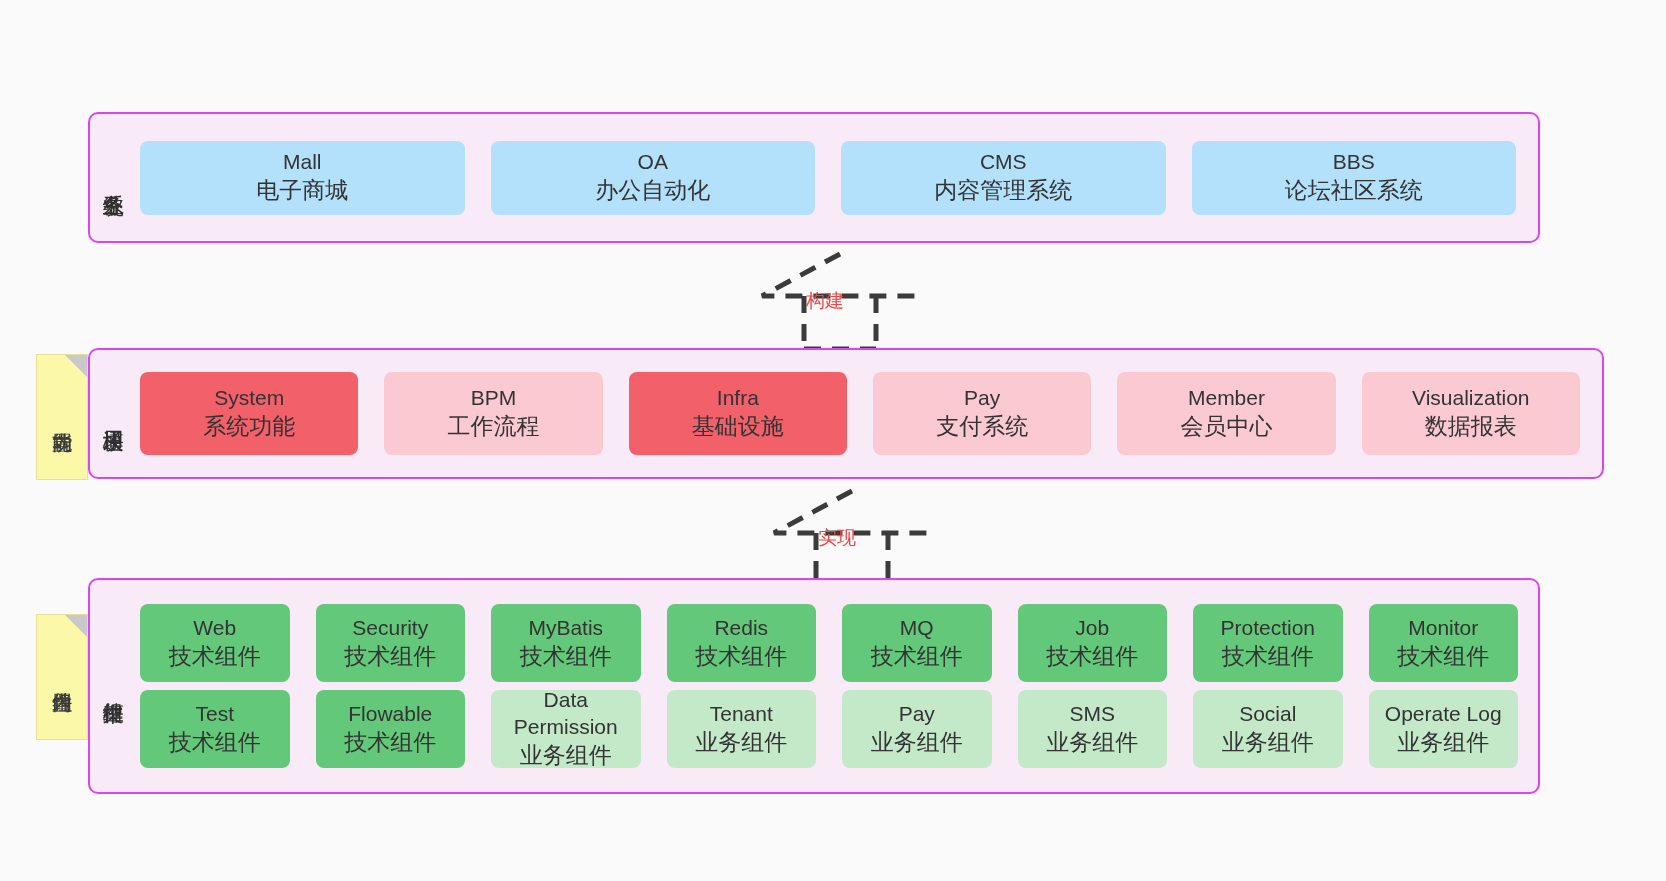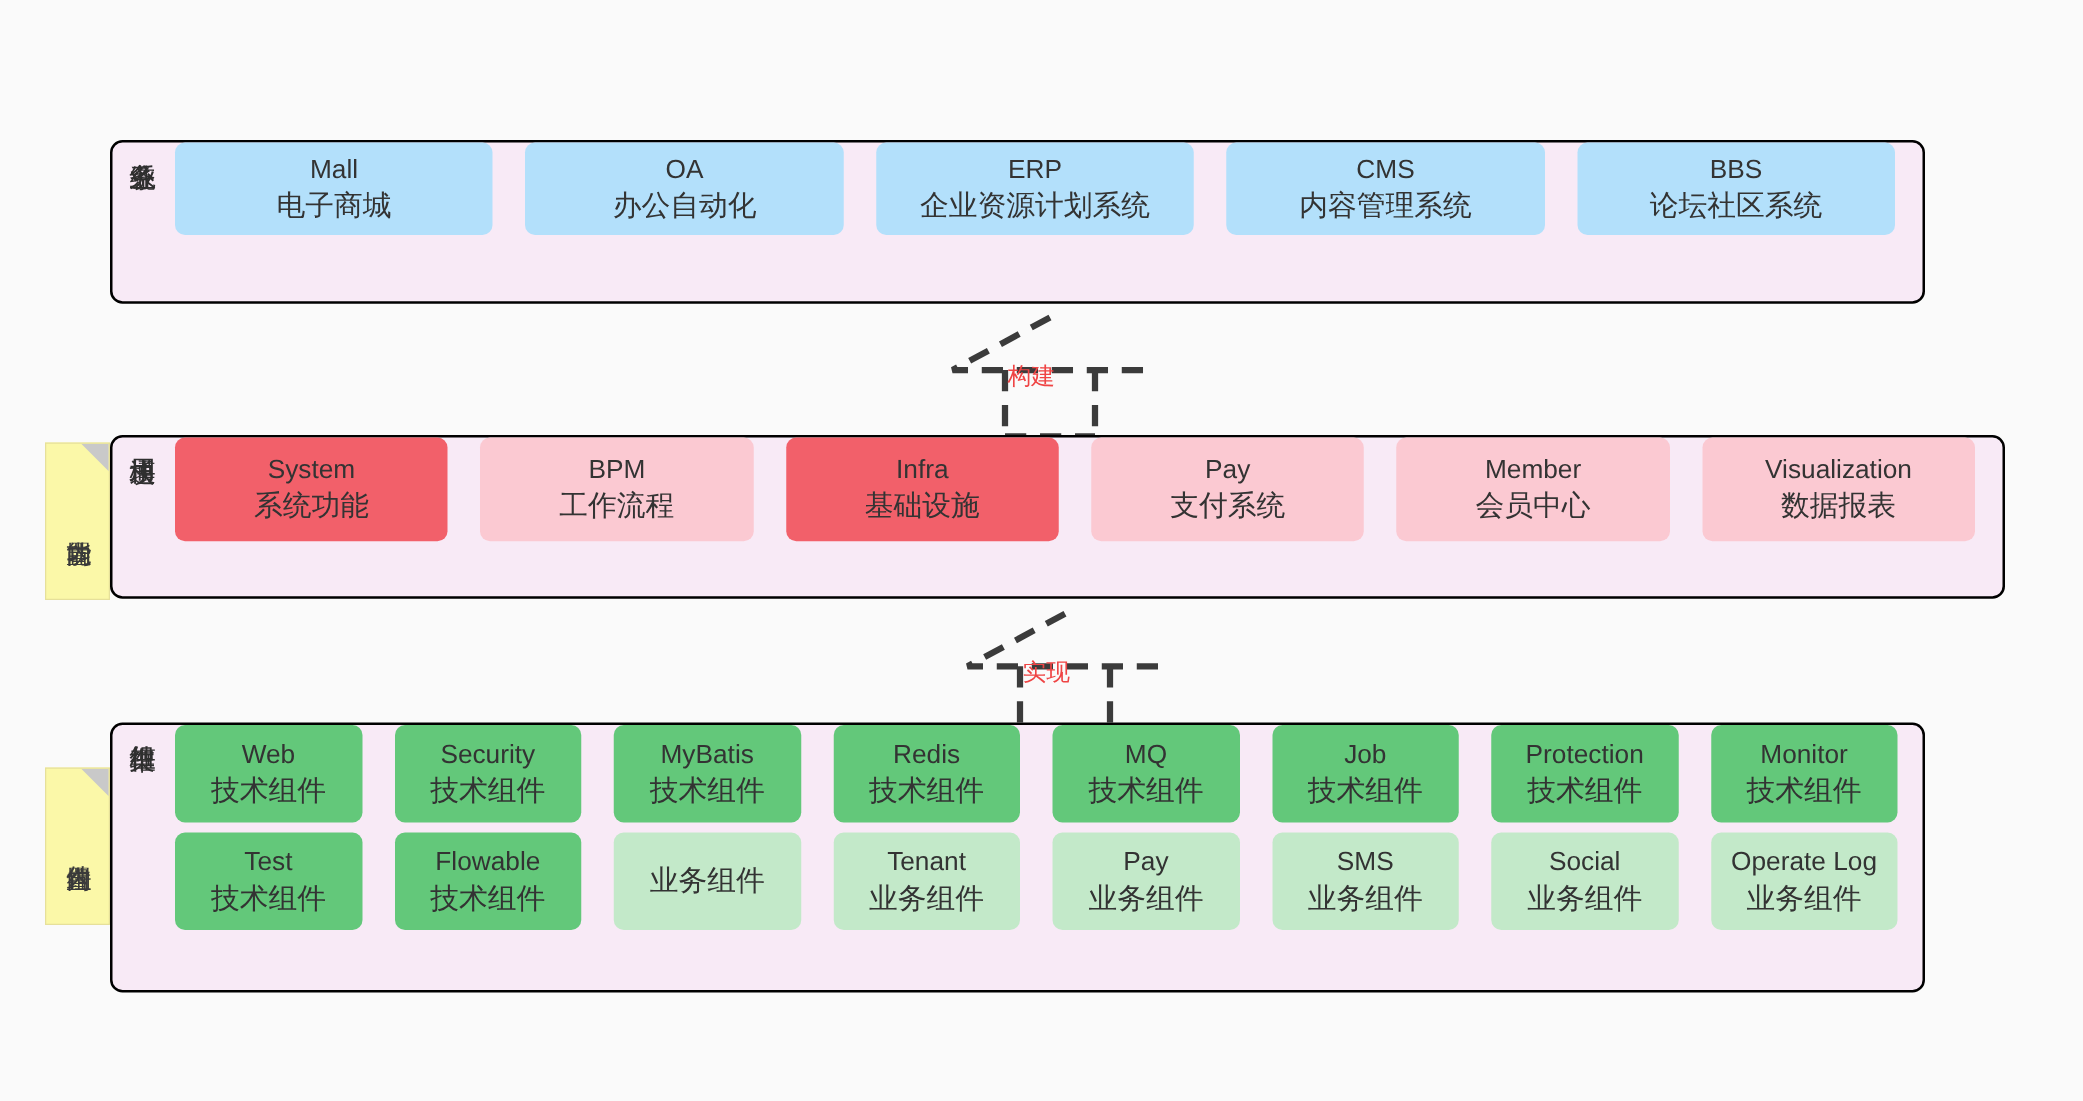--- a/index.html
+++ b/index.html
@@ -14,24 +14,24 @@
     font-family: "Liberation Sans", "DejaVu Sans", sans-serif;
     color: #333333;
     overflow: hidden;
   }
 
   
   .layer {
     position: absolute;
     box-sizing: border-box;
     background: #f8eaf6;
-    border: 2px solid #000000;
+    border: 2px solid #d946ef;
     border-radius: 10px;
     display: flex;
-    align-items: flex-start;
+    align-items: center;
   }
   .layer-label {
     flex: 0 0 auto;
     width: 46px;
     display: flex;
     align-items: center;
     justify-content: center;
     font-size: 21px;
     line-height: 1.06;
     color: #2f2f2f;
@@ -148,24 +148,20 @@
     <div class="row">
       <div class="card card-blue">
         <span class="t1">Mall</span>
         <span class="t2">电子商城</span>
       </div>
       <div class="card card-blue">
         <span class="t1">OA</span>
         <span class="t2">办公自动化</span>
       </div>
       <div class="card card-blue">
-        <span class="t1">ERP</span>
-        <span class="t2">企业资源计划系统</span>
-      </div>
-      <div class="card card-blue">
         <span class="t1">CMS</span>
         <span class="t2">内容管理系统</span>
       </div>
       <div class="card card-blue">
         <span class="t1">BBS</span>
         <span class="t2">论坛社区系统</span>
       </div>
     </div>
   </div>
 </div>
@@ -262,20 +258,21 @@
     <div class="row">
       <div class="card card-green">
         <span class="t1">Test</span>
         <span class="t2">技术组件</span>
       </div>
       <div class="card card-green">
         <span class="t1">Flowable</span>
         <span class="t2">技术组件</span>
       </div>
       <div class="card card-green-light">
+        <span class="t1">Data Permission</span>
         <span class="t2">业务组件</span>
       </div>
       <div class="card card-green-light">
         <span class="t1">Tenant</span>
         <span class="t2">业务组件</span>
       </div>
       <div class="card card-green-light">
         <span class="t1">Pay</span>
         <span class="t2">业务组件</span>
       </div>

